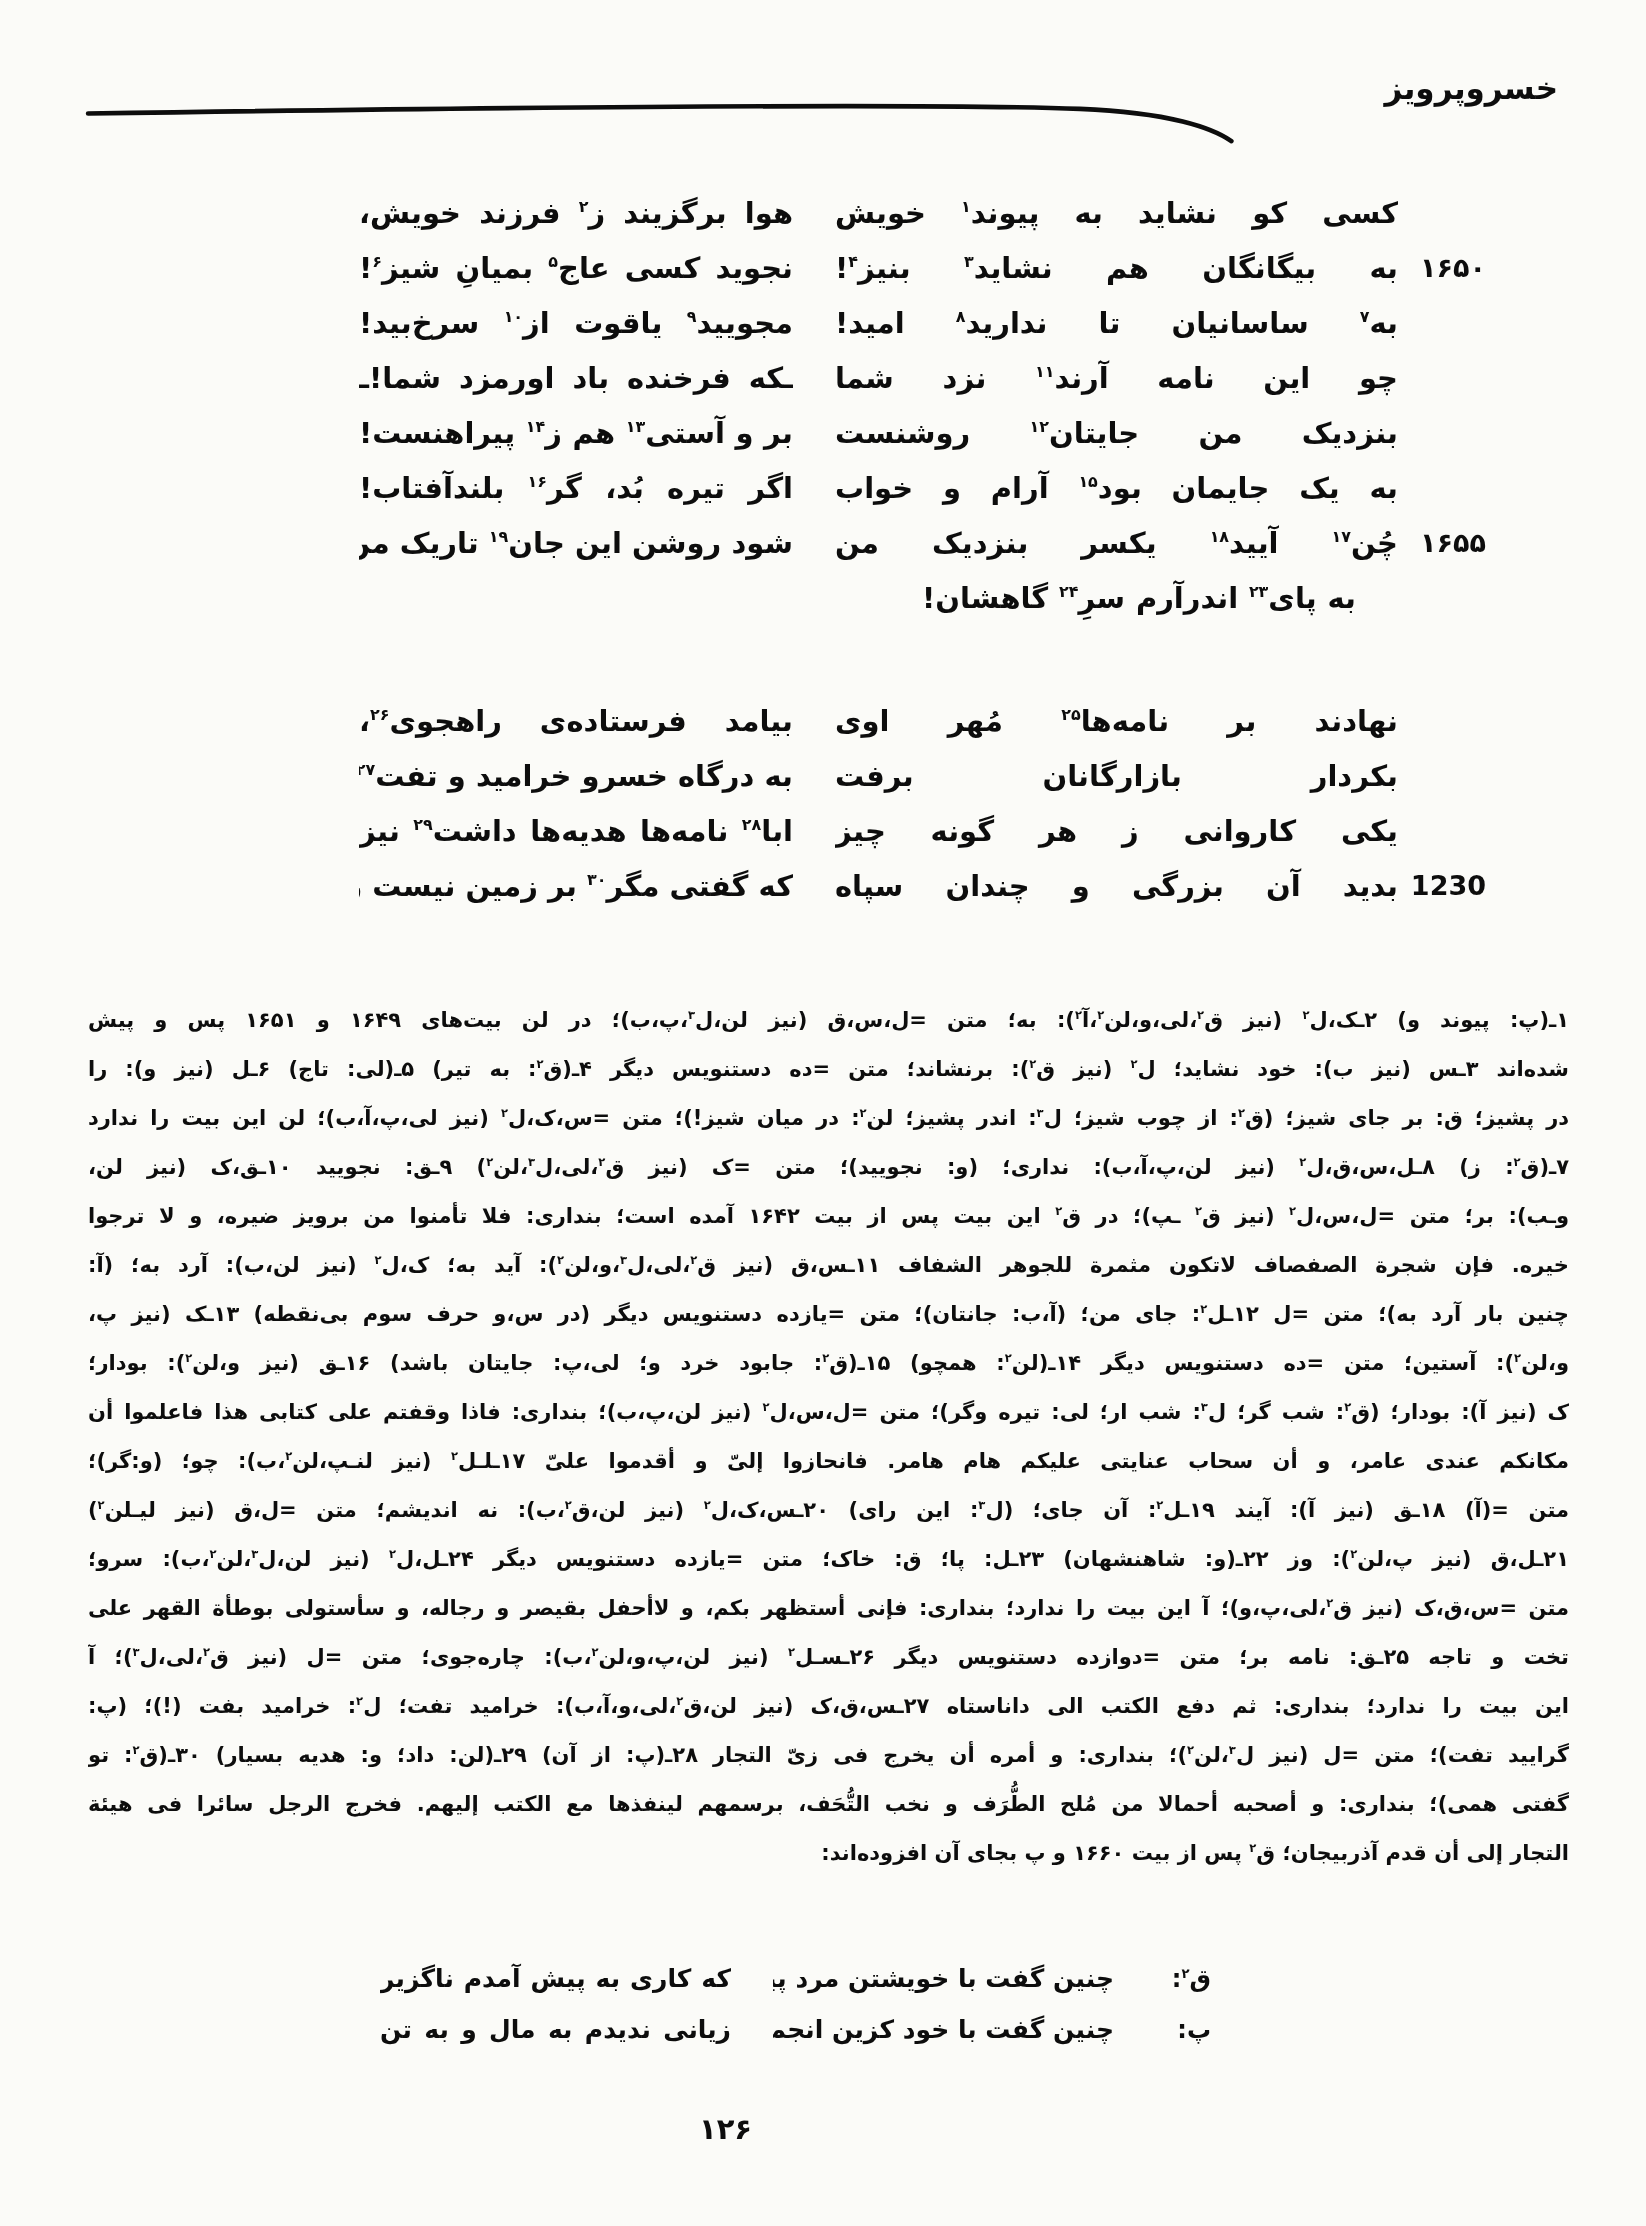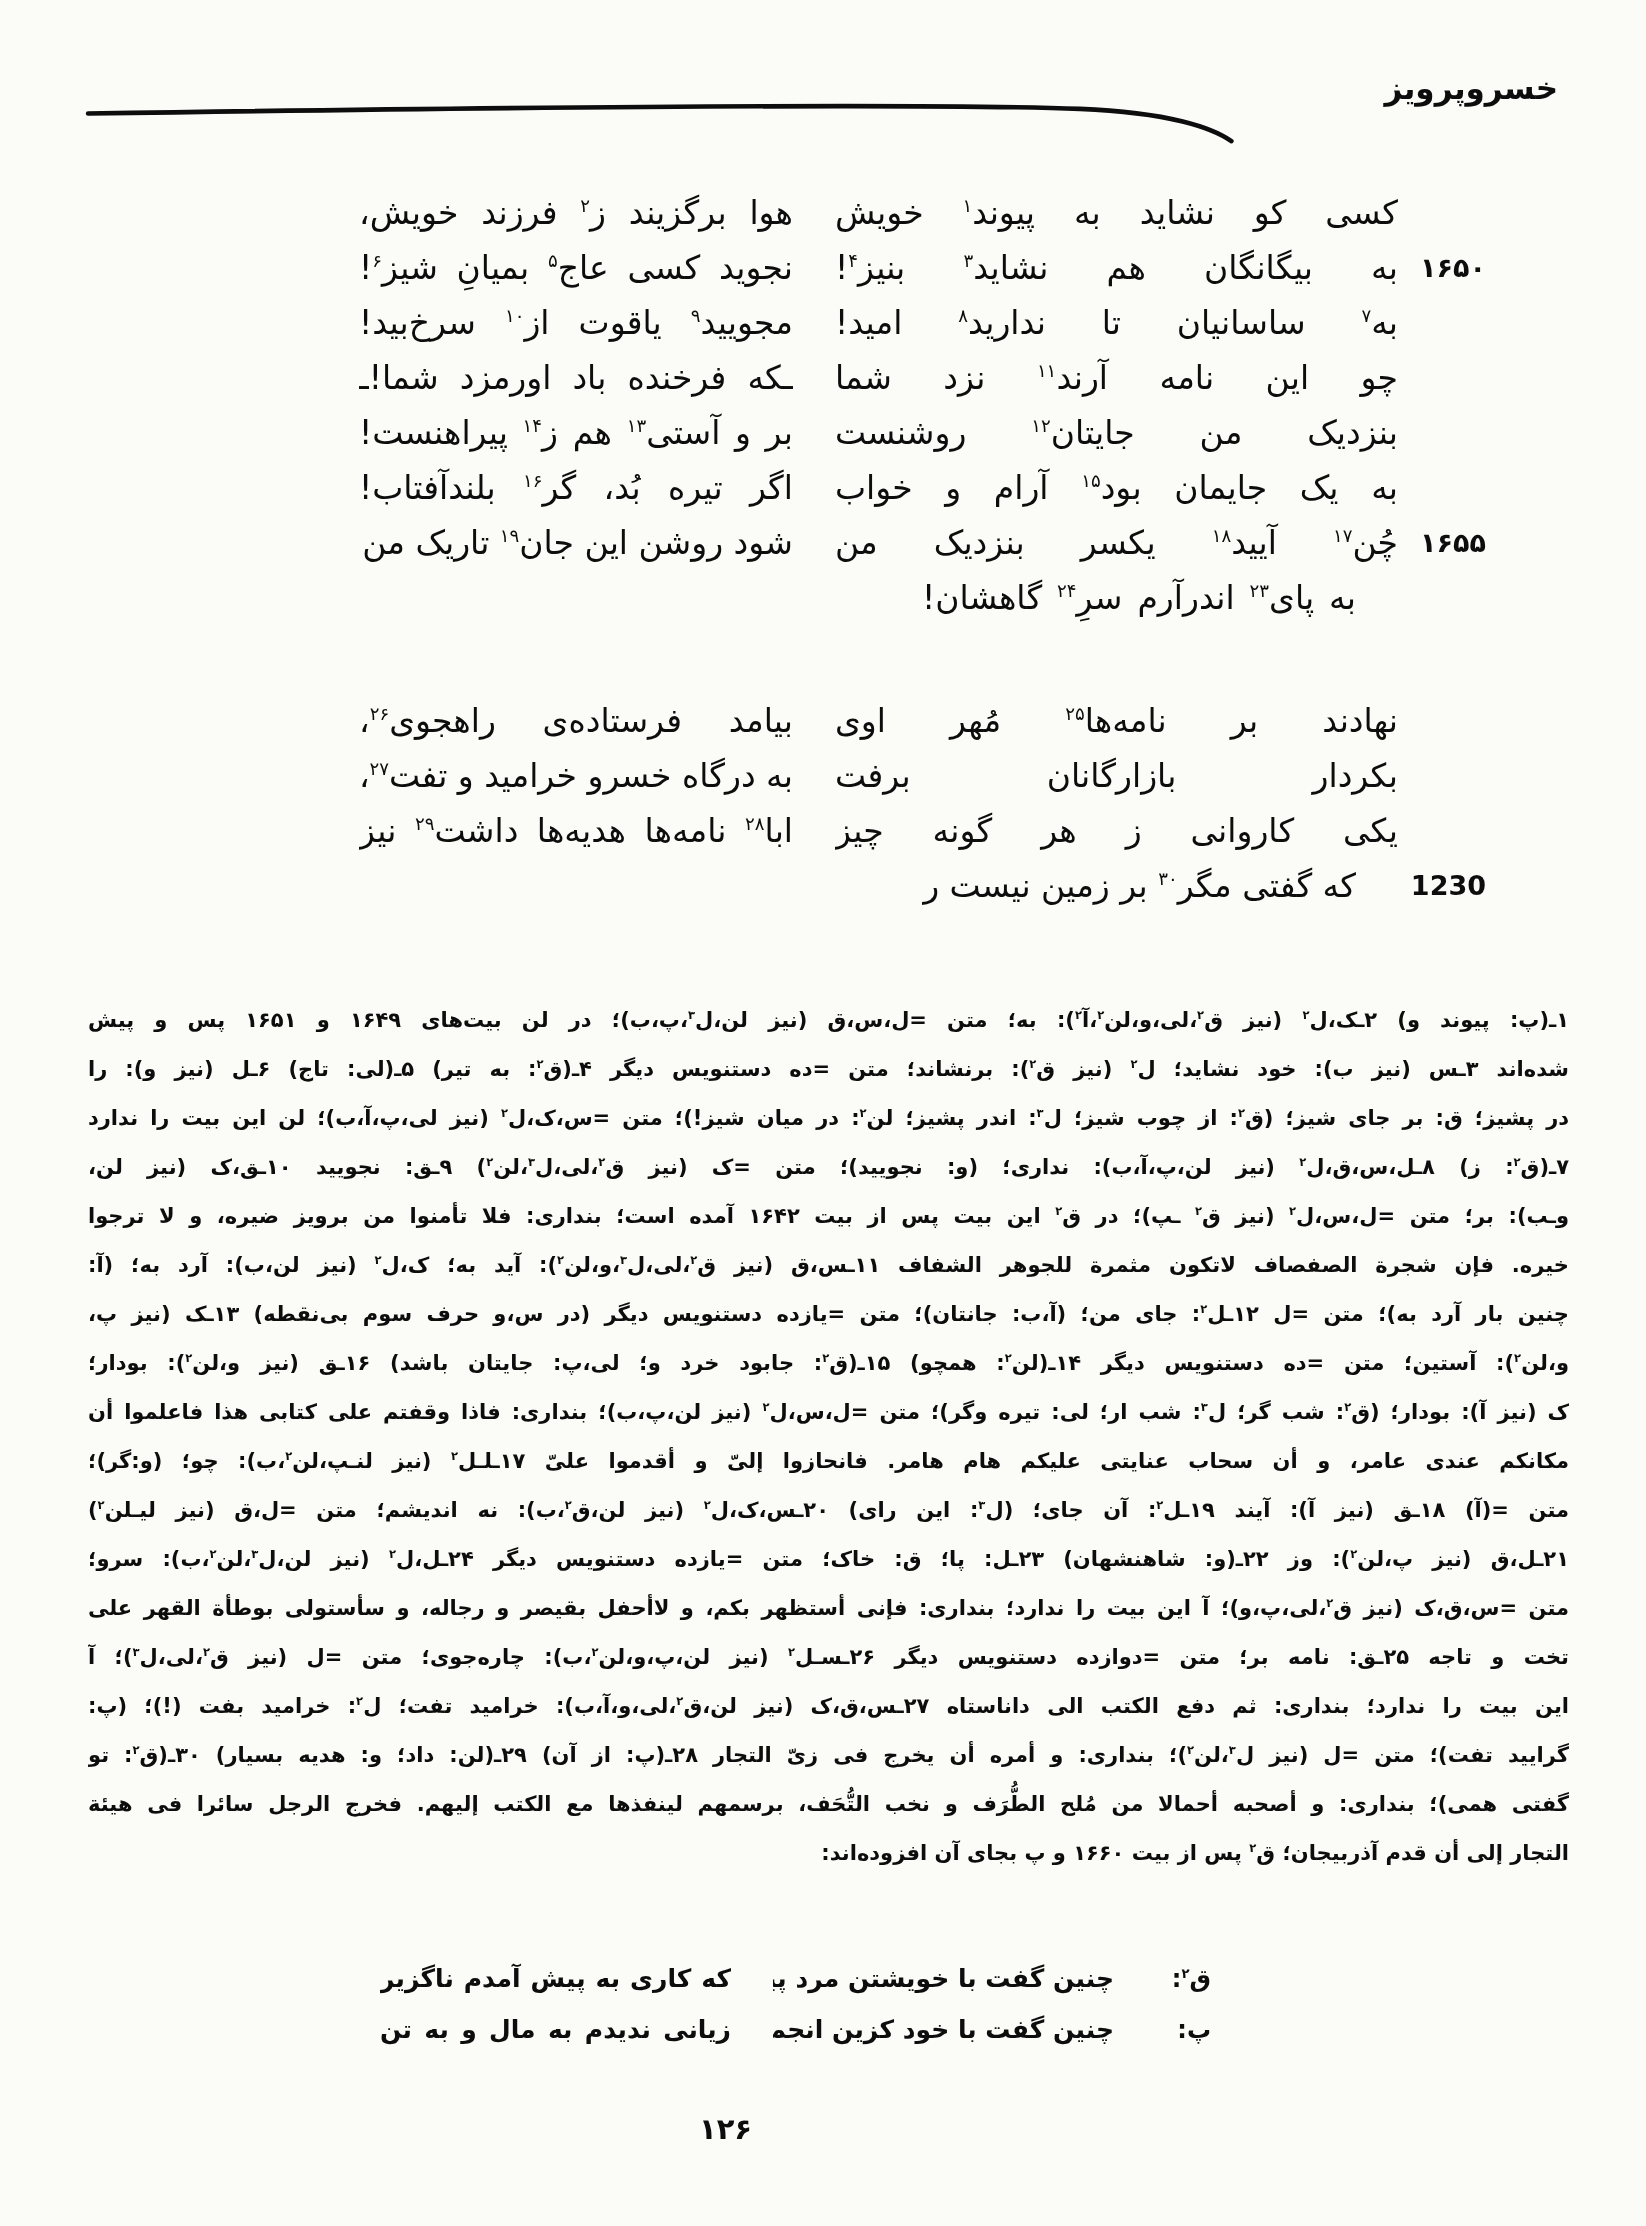--- a/index.html
+++ b/index.html
@@ -18,21 +18,21 @@
   
   .poem{position:absolute;top:185px;right:161px;width:1126px;}
   .stanza{width:1126px;}
   .stanza + .stanza{margin-top:68px;}
   .vrow{display:flex;align-items:center;height:55px;}
   .vnum{
     width:88px;flex:0 0 88px;font-size:27px;font-weight:bold;
     text-align:right;white-space:nowrap;
   }
   .hemi{
-    font-size:33px;font-weight:normal;
+    font-size:29px;font-weight:bold;
     text-align:justify;text-align-last:justify;text-justify:inter-word;
     overflow:hidden;height:48px;line-height:48px;white-space:nowrap;
   }
   .hemi.r{width:563px;flex:0 0 563px;}
   .vgap{width:42px;flex:0 0 42px;}
   .hemi.l{width:434px;flex:0 0 434px;}
   sup{font-size:0.55em;line-height:0;vertical-align:super;}
   
   .footnotes{position:absolute;top:996px;right:78px;width:1481px;}
   .fnline{
@@ -134,20 +134,21 @@
           <span class="hemi l">به درگاه خسرو خرامید و تفت<sup>۲۷</sup>،</span>
         </div>
         <div class="vrow">
           <span class="vnum"></span>
           <span class="hemi r">یکی کاروانی ز هر گونه چیز</span>
           <span class="vgap"></span>
           <span class="hemi l">ابا<sup>۲۸</sup> نامه‌ها هدیه‌ها داشت<sup>۲۹</sup> نیز</span>
         </div>
         <div class="vrow">
           <span class="vnum">1230</span>
+          <span class="hemi r">بدید آن بزرگی و چندان سپاه</span>
           <span class="vgap"></span>
           <span class="hemi l">که گفتی مگر<sup>۳۰</sup> بر زمین نیست راه!</span>
         </div>
       </div>
   </section>
 
   <section class="footnotes" id="footnotes">
       <div class="fnline">۱ـ(پ: پیوند و)   ۲ـک،ل<sup>۲</sup> (نیز ق<sup>۲</sup>،لی،و،لن<sup>۲</sup>،آ<sup>۲</sup>): به؛ متن =ل،س،ق (نیز لن،ل<sup>۳</sup>،پ،ب)؛ در لن بیت‌های ۱۶۴۹ و ۱۶۵۱ پس و پیش</div>
       <div class="fnline">شده‌اند   ۳ـس (نیز ب): خود نشاید؛ ل<sup>۲</sup> (نیز ق<sup>۲</sup>): برنشاند؛ متن =ده دستنویس دیگر   ۴ـ(ق<sup>۲</sup>: به تیر)   ۵ـ(لی: تاج)   ۶ـل (نیز و): را</div>
       <div class="fnline">در پشیز؛ ق: بر جای شیز؛ (ق<sup>۲</sup>: از چوب شیز؛ ل<sup>۳</sup>: اندر پشیز؛ لن<sup>۲</sup>: در میان شیز!)؛ متن =س،ک،ل<sup>۲</sup> (نیز لی،پ،آ،ب)؛ لن این بیت را ندارد</div>

